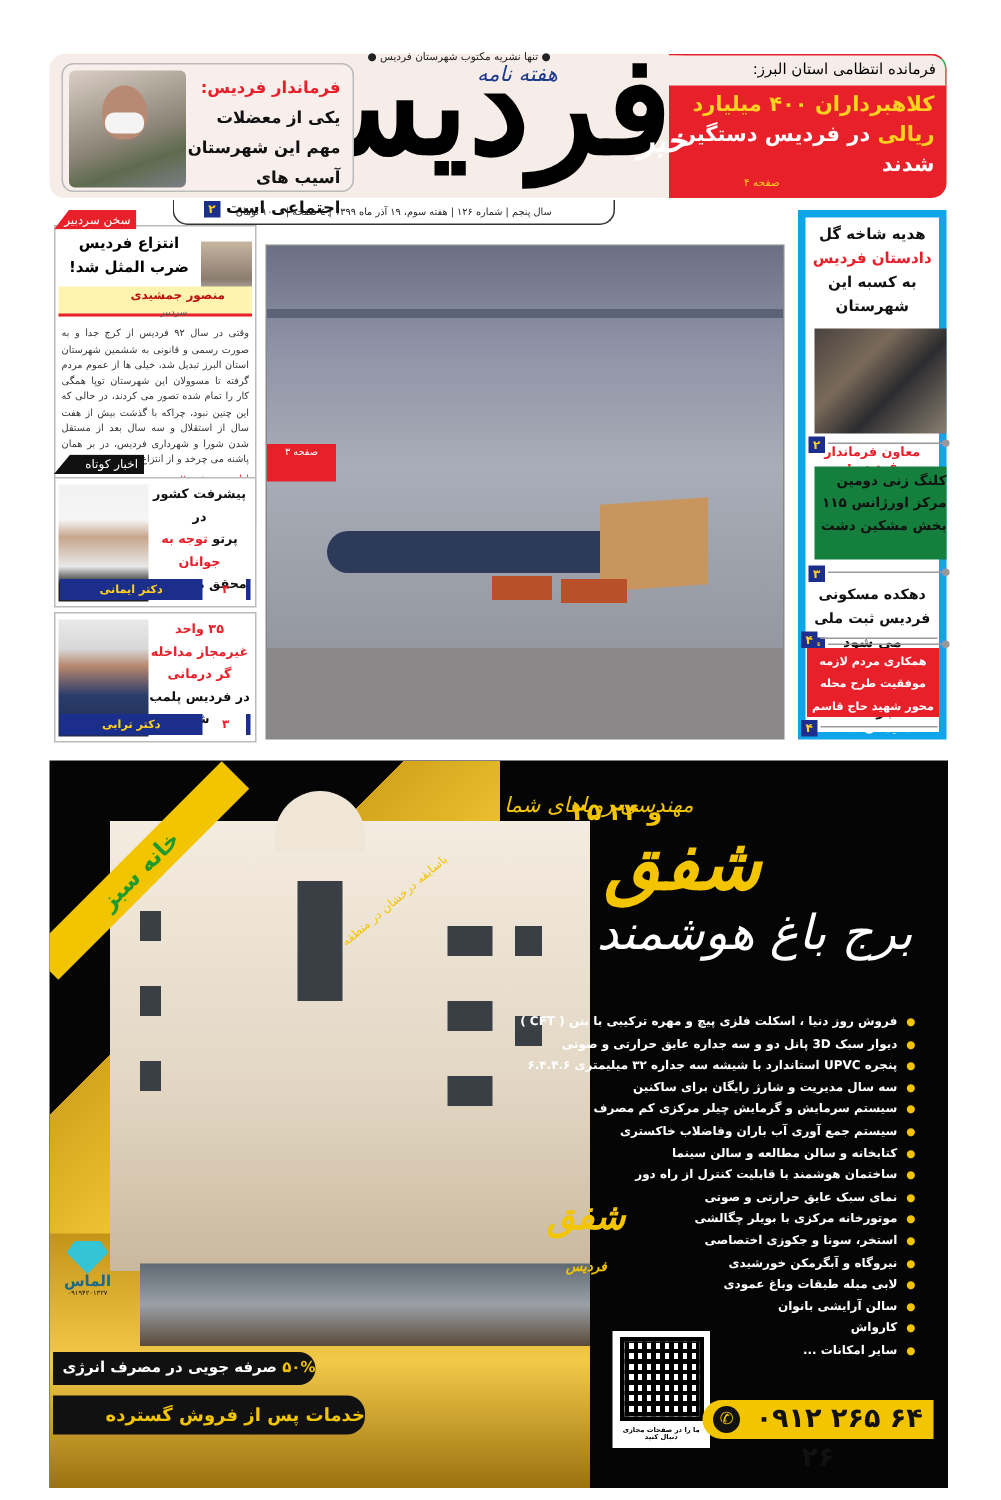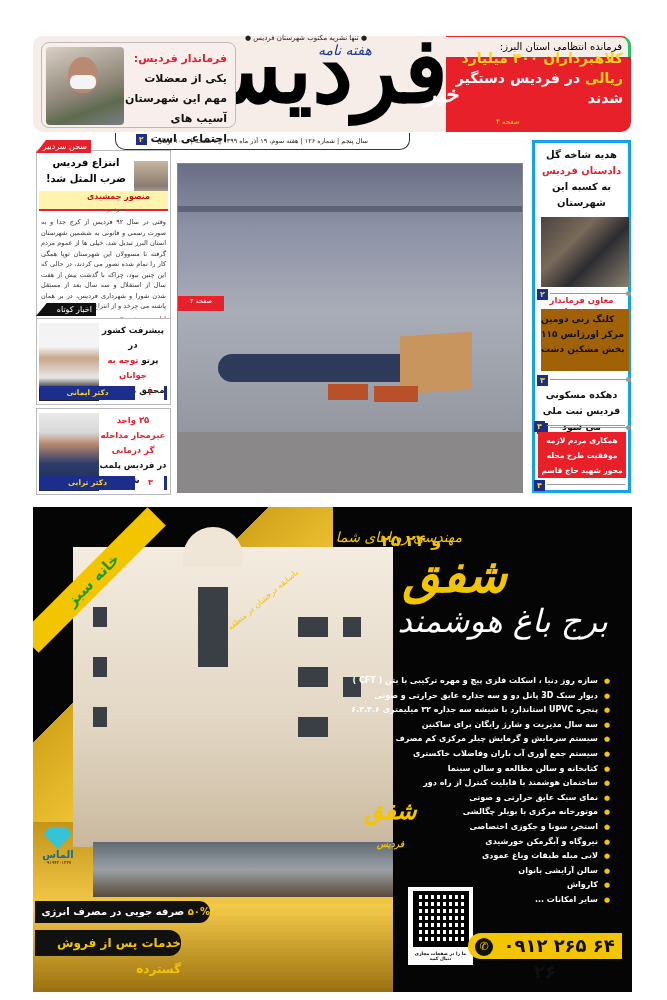--- a/index.html
+++ b/index.html
@@ -1,22 +1,22 @@
 <!DOCTYPE html>
 <html><head>
 <meta charset="utf-8">
 <style>
 *{box-sizing:border-box;margin:0;padding:0}
 body{width:667px;height:1000px;background:#fff;font-family:"DejaVu Sans",sans-serif;position:relative;overflow:hidden;direction:rtl}
 .abs{position:absolute}
 
 #mast{left:33px;top:36px;width:598px;height:96px;background:#f6ece8;border-radius:10px}
 #mast-right{right:0;top:0;width:185px;height:96px;background:#e8202a;border-radius:0 10px 10px 0}
-#mast-right .kicker{position:absolute;top:0;right:0;left:0;height:21px;background:#f6ece8;color:#000;font-size:10px;padding:4px 6px;border-top:1px solid #e8202a;border-right:3px solid #22c55e;border-radius:0 10px 0 0}
-#mast-right .hl{position:absolute;top:12px;right:8px;left:4px;color:#fff;font-weight:bold;font-size:14px;line-height:20px;text-align:right}
+#mast-right .kicker{position:absolute;top:0;right:0;left:0;height:21px;background:#f6ece8;color:#000;font-size:10px;padding:4px 6px;border-top:1px solid #e8202a;border-right:1px solid #22c55e;border-radius:0 10px 0 0}
+#mast-right .hl{position:absolute;top:24px;right:8px;left:4px;color:#fff;font-weight:bold;font-size:14px;line-height:20px;text-align:right}
 #mast-right .hl .y{color:#ffd21f}
 #mast-right .pg{position:absolute;bottom:6px;left:50px;color:#ffd21f;font-size:7px}
 #logo{left:185px;top:-4px;width:240px;height:100px}
 #logo .big{position:absolute;right:10px;top:-8px;font-family:"DejaVu Serif",serif;font-size:92px;font-weight:bold;color:#000;line-height:1}
 #logo .weekly{position:absolute;left:100px;top:10px;color:#1c3a8c;font-size:14px;font-style:italic}
 #logo .khabar{position:absolute;right:0;top:50px;color:#fff;font-size:22px;font-style:italic;font-weight:bold}
 #tagline{left:212px;top:-2px;font-size:7px;color:#222}
 #mast-left{left:8px;top:6px;width:195px;height:86px;border:1px solid #bbb;border-radius:8px;background:#f8efec}
 #mast-left .photo{position:absolute;left:4px;top:4px;width:78px;height:78px;background:linear-gradient(160deg,#d9cfc4 0%,#8e8579 55%,#5e6b4e 75%,#7a7f85 100%);border-radius:4px}
 #mast-left .face{position:absolute;left:22px;top:10px;width:30px;height:36px;background:#b98a73;border-radius:50% 50% 45% 45%}
@@ -39,36 +39,36 @@
 .brief{position:absolute;left:36px;width:135px;height:87px;border:1px solid #bbb;background:#fff}
 .brief .bph{position:absolute;left:2px;top:4px;width:60px;height:78px}
 .brief .bt{position:absolute;right:3px;top:4px;width:68px;font-size:8.5px;font-weight:bold;line-height:15px;text-align:center;color:#111}
 .brief .bt .r{color:#e8202a}
 .brief .bname{position:absolute;left:3px;bottom:4px;width:95px;height:14px;background:#1c2e8c;color:#ffd21f;font-size:7.5px;font-weight:bold;text-align:center;line-height:14px}
 .brief .bnum{position:absolute;right:3px;bottom:4px;width:30px;height:14px;border-right:3px solid #1c2e8c;color:#e8202a;font-size:8px;text-align:center;line-height:14px;font-weight:bold}
 
 #main{left:177px;top:163px;width:346px;height:330px;background:linear-gradient(180deg,#6a6f86 0%,#8d92a6 20%,#a9adb7 45%,#8a8d95 100%);border:1px solid #888}
 #main .stripe{position:absolute;top:42px;left:0;right:0;height:6px;background:#5c6378}
 #main .hl{position:absolute;top:18px;right:10px;left:10px;text-align:center;color:#e8202a;font-weight:bold;font-size:26px;line-height:37px;text-shadow:-2px -2px 0 #fff,2px -2px 0 #fff,-2px 2px 0 #fff,2px 2px 0 #fff,0 2px 0 #fff,0 -2px 0 #fff,2px 0 0 #fff,-2px 0 0 #fff}
-#main .pg{position:absolute;top:132px;left:0;width:46px;height:15px;background:#e8202a;color:#fff;font-size:6.5px;line-height:11px;text-align:center}
+#main .pg{position:absolute;top:132px;left:0;width:46px;height:25px;background:#e8202a;color:#fff;font-size:6.5px;line-height:11px;text-align:center}
 #main .floor{position:absolute;bottom:0;left:0;right:0;height:60px;background:#8a8888}
 #main .box{position:absolute;left:222px;top:170px;width:72px;height:58px;background:#c8955f;transform:skewY(-4deg)}
 #main .legs{position:absolute;left:40px;top:190px;width:190px;height:28px;background:#2d3a5a;border-radius:14px 4px 4px 14px}
 #main .mat1{position:absolute;left:150px;top:220px;width:40px;height:16px;background:#b8512a}
 #main .mat2{position:absolute;left:196px;top:222px;width:44px;height:16px;background:#b8512a}
 
-#rcol{left:532px;top:140px;width:99px;height:353px;border:3px solid #0ea5e9;background:#fff}
+#rcol{left:532px;top:140px;width:99px;height:353px;border:5px solid #0ea5e9;background:#fff}
 .rt{position:absolute;right:2px;left:2px;text-align:center;font-size:10px;font-weight:bold;line-height:16px;color:#111}
 .rt .r{color:#e8202a}
 .rnum{position:absolute;left:2px;height:10px;width:94px}
 .rnum .numbox{position:absolute;left:0;top:0}
 .rnum .line{position:absolute;left:13px;right:4px;top:4px;height:1px;background:#999}
 .rnum .end{position:absolute;right:0;top:2px;width:5px;height:5px;border-radius:50%;background:#999}
 #rphoto{left:6px;top:74px;width:88px;height:70px;background:linear-gradient(135deg,#4a4340 0%,#7a6a5a 35%,#2c2c30 60%,#8a8070 100%)}
-#yellowbox{left:6px;top:166px;width:88px;height:62px;background:#a16207;font-size:9px;font-weight:bold;line-height:15px;text-align:left;padding-top:3px;color:#111}
+#yellowbox{left:6px;top:166px;width:88px;height:62px;background:#15803d;font-size:9px;font-weight:bold;line-height:15px;text-align:right;padding-top:3px;color:#111}
 #rdep{left:2px;right:2px;top:152px;font-size:8.5px;color:#e8202a;font-weight:bold;text-align:center}
 
 #ad{left:33px;top:507px;width:599px;height:485px;background:#050505;overflow:hidden}
 #ad .gold1{position:absolute;left:0;top:0;width:300px;height:485px;background:linear-gradient(135deg,transparent 0%,transparent 30%,#d4a51c 30%,#f5cb3a 50%,#b88a12 70%,transparent 70%)}
 #ad .goldbottom{position:absolute;left:0;bottom:0;width:360px;height:170px;background:linear-gradient(180deg,#c49418,#f3c949 50%,#9b7110)}
 #ad .building{position:absolute;left:40px;top:40px;width:320px;height:300px;background:linear-gradient(180deg,#f4ece0,#e2d6c3 60%,#c9b89e)}
 #ad .building:before{content:"";position:absolute;left:110px;top:-20px;width:60px;height:40px;background:#efe6d8;border-radius:30px 30px 0 0}
 #ad .win{position:absolute;background:#3a3f46}
 #ad .plaza{position:absolute;left:60px;top:335px;width:300px;height:55px;background:linear-gradient(180deg,#606a72,#9aa0a6 50%,#5a4a3a)}
 #ad .greenband{position:absolute;left:-30px;top:60px;width:180px;height:26px;background:#f3c400;transform:rotate(-45deg);color:#1e9a2e;font-weight:bold;font-size:15px;text-align:center;line-height:26px}
@@ -227,21 +227,21 @@
     <div class="win" style="left:270px;top:130px;width:18px;height:20px"></div>
   </div>
   <div class="plaza"></div>
   <div class="greenband">خانه سبز</div>
   <div class="since">باسابقه درخشان در منطقه</div>
   <div class="num2425">۲۵ و ۲۴</div>
   <div class="title-top">مهندسی رویاهای شما</div>
   <div class="brand">شفق</div>
   <div class="subtitle">برج باغ هوشمند</div>
   <ul>
-    <li>سازه روز دنیا ، اسکلت فلزی پیچ و مهره ترکیبی با بتن ( CFT )</li>
+    <li>فروش روز دنیا ، اسکلت فلزی پیچ و مهره ترکیبی با بتن ( CFT )</li>
     <li>دیوار سبک 3D پانل دو و سه جداره عایق حرارتی و صوتی</li>
     <li>پنجره UPVC استاندارد با شیشه سه جداره ۳۲ میلیمتری ۶.۴.۴.۶</li>
     <li>سه سال مدیریت و شارژ رایگان برای ساکنین</li>
     <li>سیستم سرمایش و گرمایش چیلر مرکزی کم مصرف</li>
     <li>سیستم جمع آوری آب باران وفاضلاب خاکستری</li>
     <li>کتابخانه و سالن مطالعه و سالن سینما</li>
     <li>ساختمان هوشمند با قابلیت کنترل از راه دور</li>
     <li>نمای سبک عایق حرارتی و صوتی</li>
     <li>موتورخانه مرکزی با بویلر چگالشی</li>
     <li>استخر، سونا و جکوزی اختصاصی</li>
@@ -263,14 +263,14 @@
     <span>۰۹۱۲ ۲۶۵ ۶۴ ۲۶</span>
   </div>
   <div class="almas">
     <div class="dia"></div>
     <div class="an">الماس</div>
     <div class="ap">۰۹۱۹۴۲۰۱۳۲۷</div>
   </div>
   <div class="pill" style="top:394px;width:175px;font-size:10px;line-height:22px">
     <span class="y">۵۰%</span><span> صرفه جویی در مصرف انرژی</span>
   </div>
-  <div class="pill" style="top:423px;width:146px;height:26px;font-size:12px;line-height:26px;color:#f3c400">خدمات پس از فروش گسترده</div>
+  <div class="pill" style="top:423px;width:208px;height:26px;font-size:12px;line-height:26px;color:#f3c400">خدمات پس از فروش گسترده</div>
 </div>
 
 </body></html>

